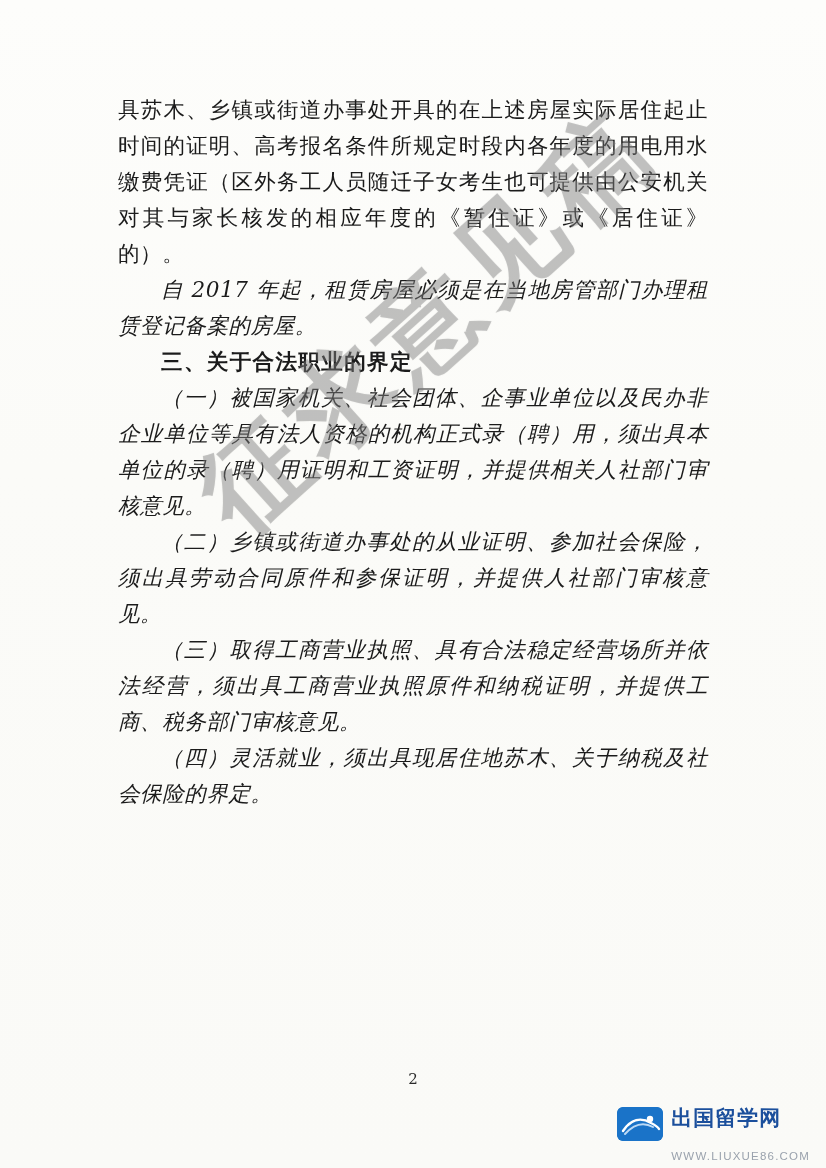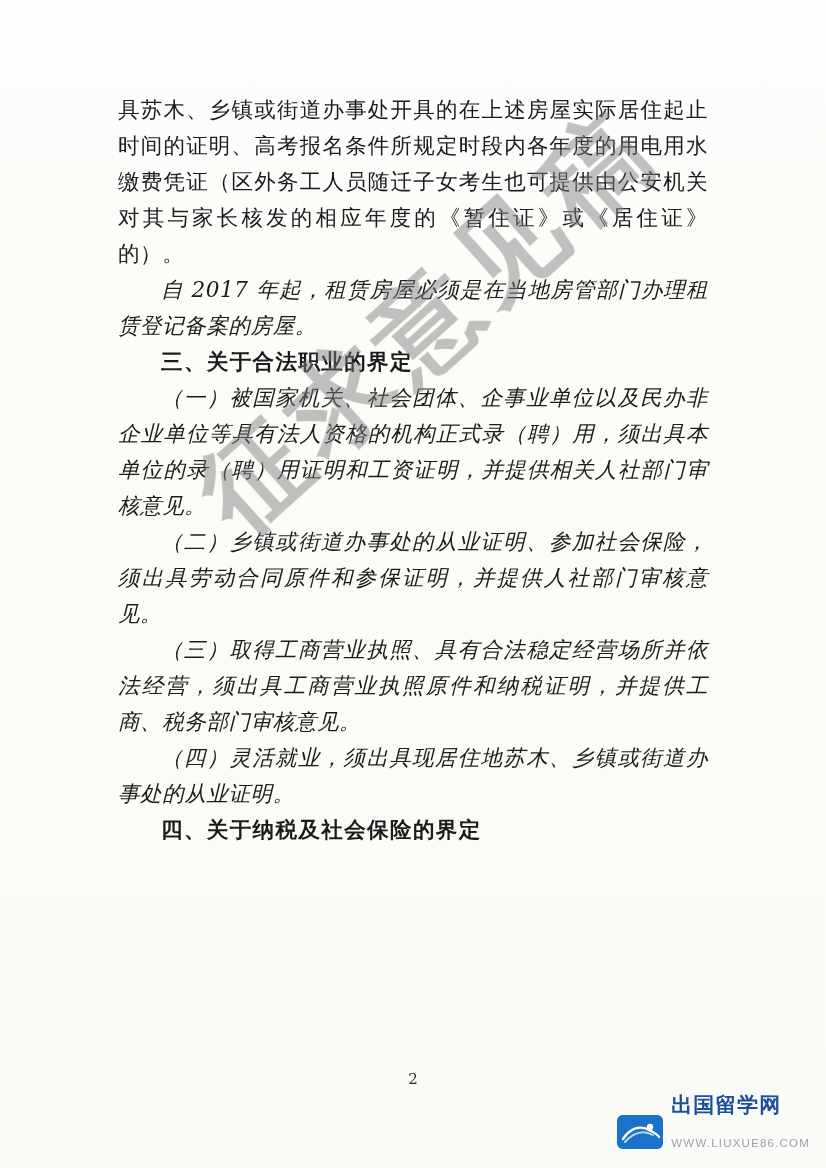--- a/index.html
+++ b/index.html
@@ -82,23 +82,23 @@
     text-align: center;
     font-size: 15px;
     color: #2a2a2a;
     font-family: "DejaVu Serif", "Liberation Serif", serif;
   }
 
   
   .site-logo {
     position: absolute;
     right: 16px;
-    bottom: 19px;
+    bottom: 6px;
     display: flex;
-    align-items: flex-end;
+    align-items: flex-start;
     gap: 8px;
   }
   .site-logo .mark {
     width: 46px;
     height: 34px;
     background: #1a73c8;
     border-radius: 6px;
     position: relative;
     overflow: hidden;
     flex: none;
@@ -129,22 +129,21 @@
 
 <div class="page">
 
   <div class="content">
     <p class="para">具苏木、乡镇或街道办事处开具的在上述房屋实际居住起止时间的证明、高考报名条件所规定时段内各年度的用电用水缴费凭证（区外务工人员随迁子女考生也可提供由公安机关对其与家长核发的相应年度的《暂住证》或《居住证》的）。</p>
     <p class="para indent">自 2017 年起，租赁房屋必须是在当地房管部门办理租赁登记备案的房屋。</p>
     <p class="para heading">三、关于合法职业的界定</p>
     <p class="para indent">（一）被国家机关、社会团体、企事业单位以及民办非企业单位等具有法人资格的机构正式录（聘）用，须出具本单位的录（聘）用证明和工资证明，并提供相关人社部门审核意见。</p>
     <p class="para indent">（二）乡镇或街道办事处的从业证明、参加社会保险，须出具劳动合同原件和参保证明，并提供人社部门审核意见。</p>
     <p class="para indent">（三）取得工商营业执照、具有合法稳定经营场所并依法经营，须出具工商营业执照原件和纳税证明，并提供工商、税务部门审核意见。</p>
-    <p class="para indent">（四）灵活就业，须出具现居住地苏木、乡镇或街道办事处的从业证明。</p>
-    <p class="para heading">四、关于纳税及社会保险的界定</p>
+    <p class="para indent">（四）灵活就业，须出具现居住地苏木、关于纳税及社会保险的界定。</p>
   </div>
 
   <div class="watermark">
     <span>征求意见稿</span>
   </div>
 
   <div class="page-number">2</div>
 
   <div class="site-logo">
     <span class="mark">

